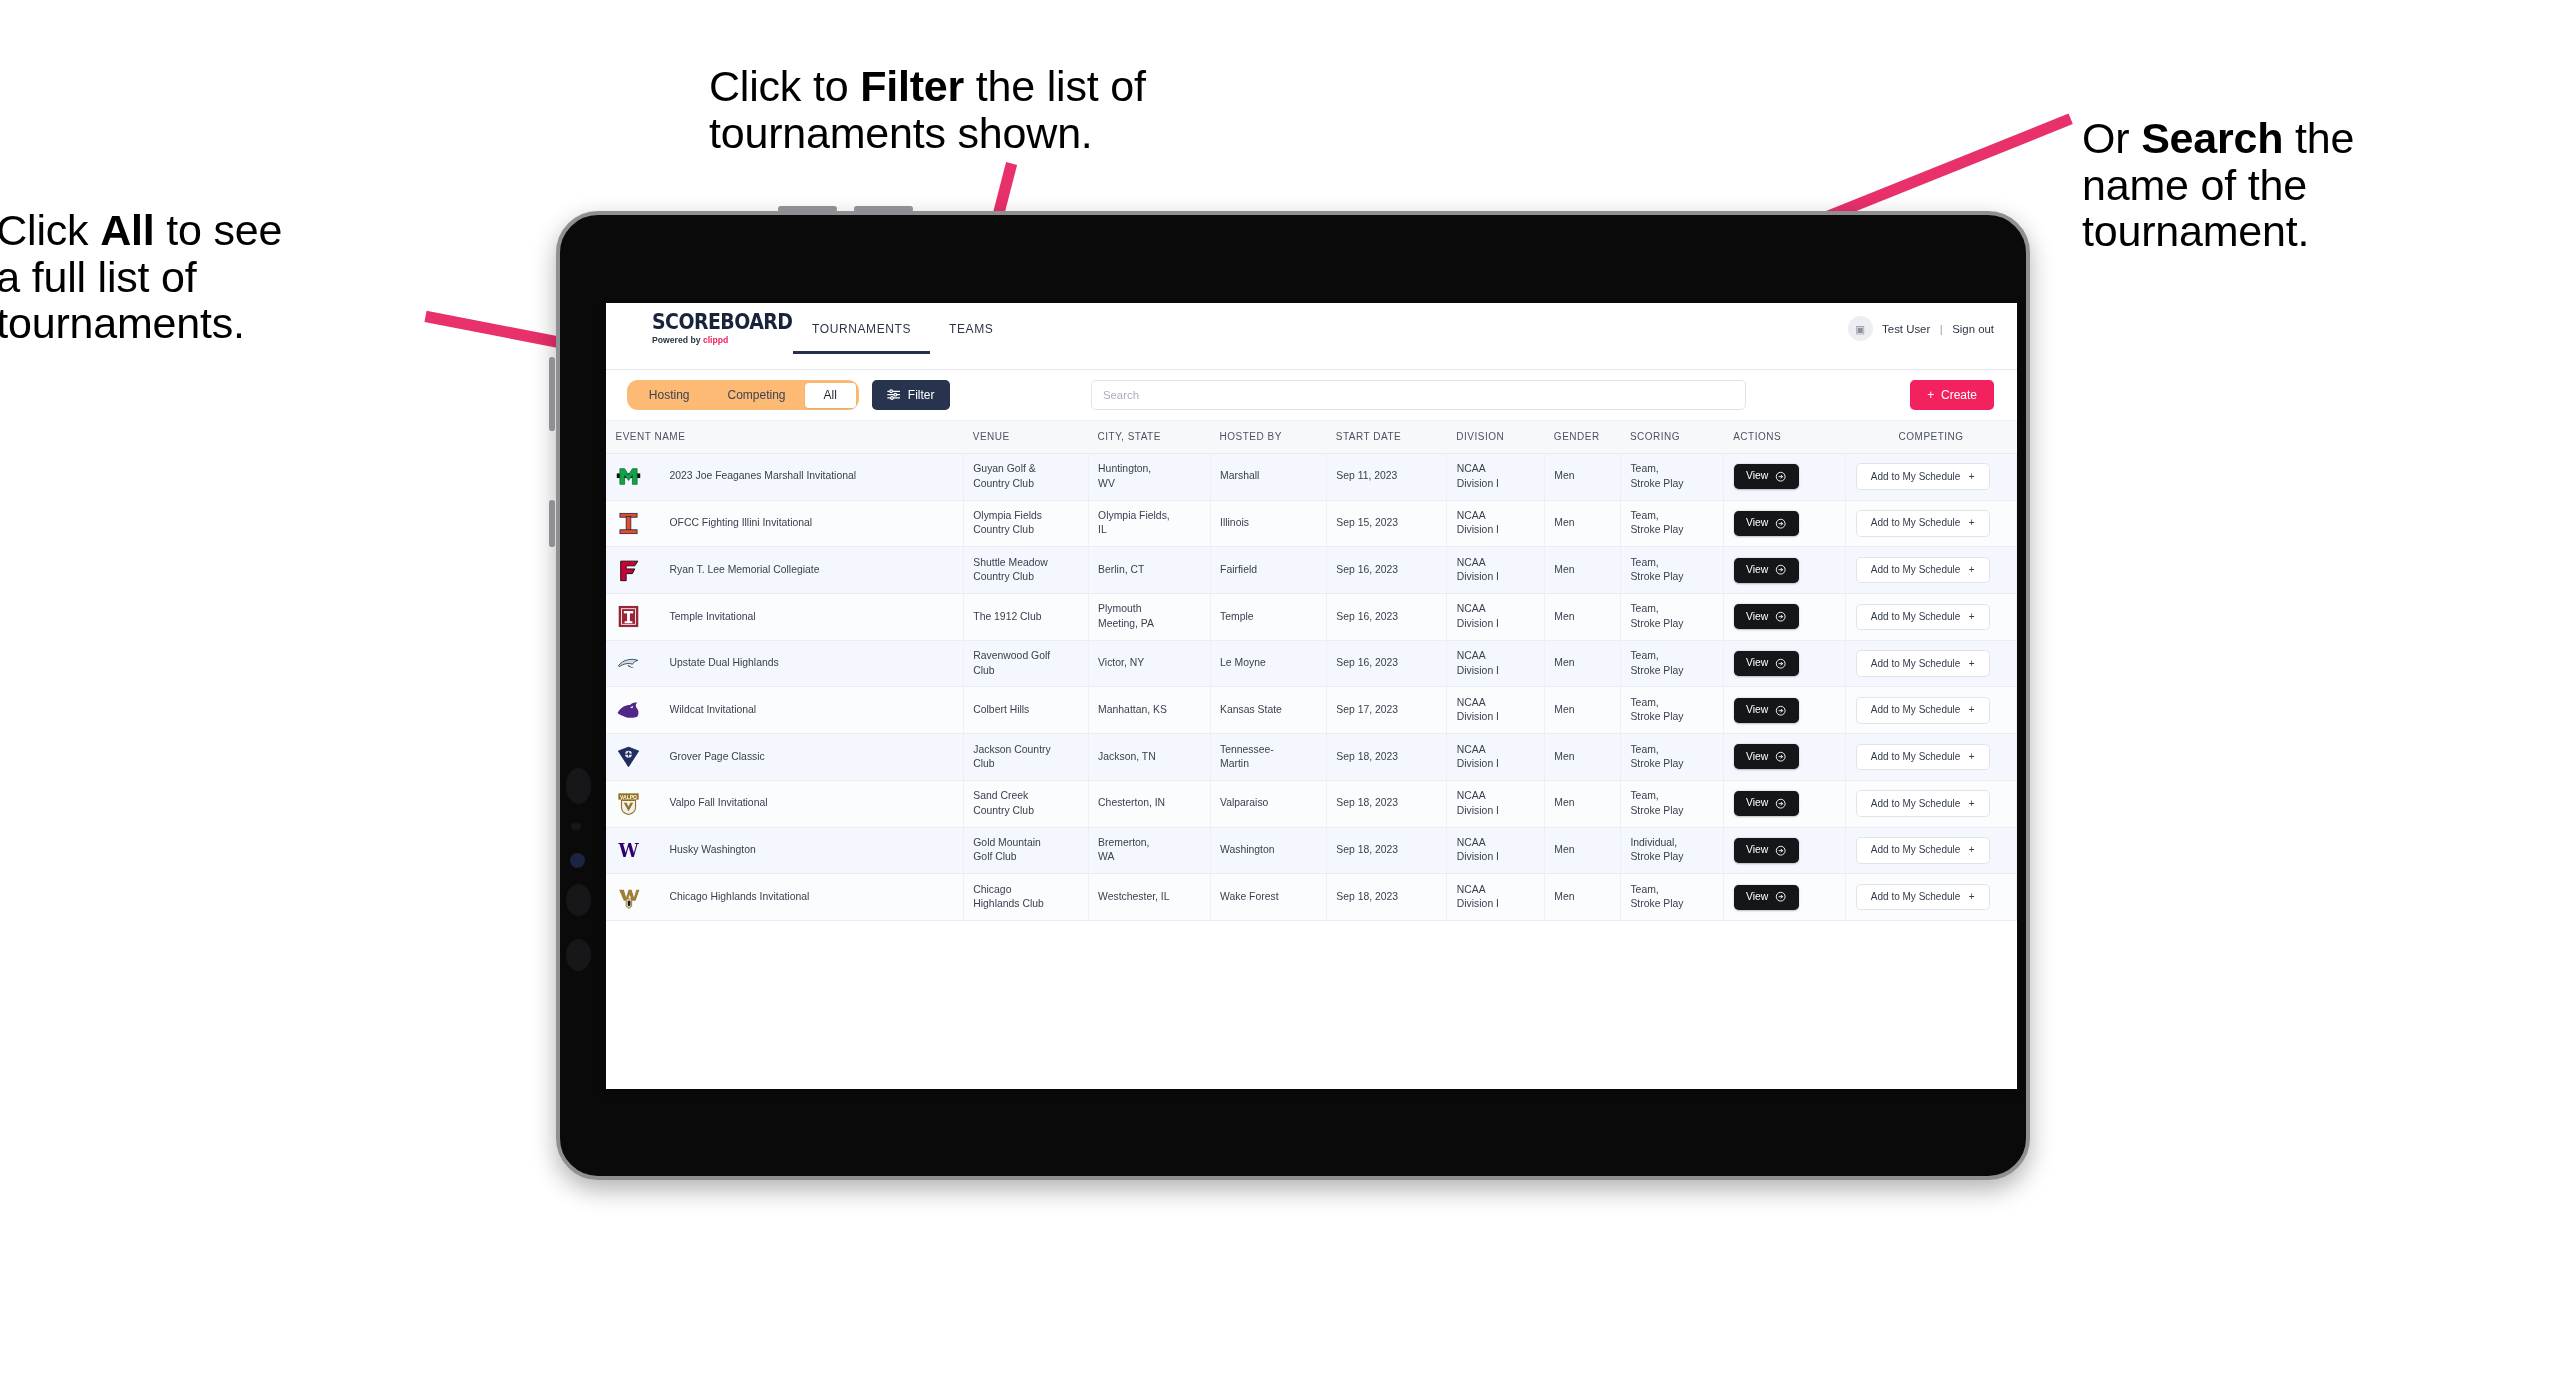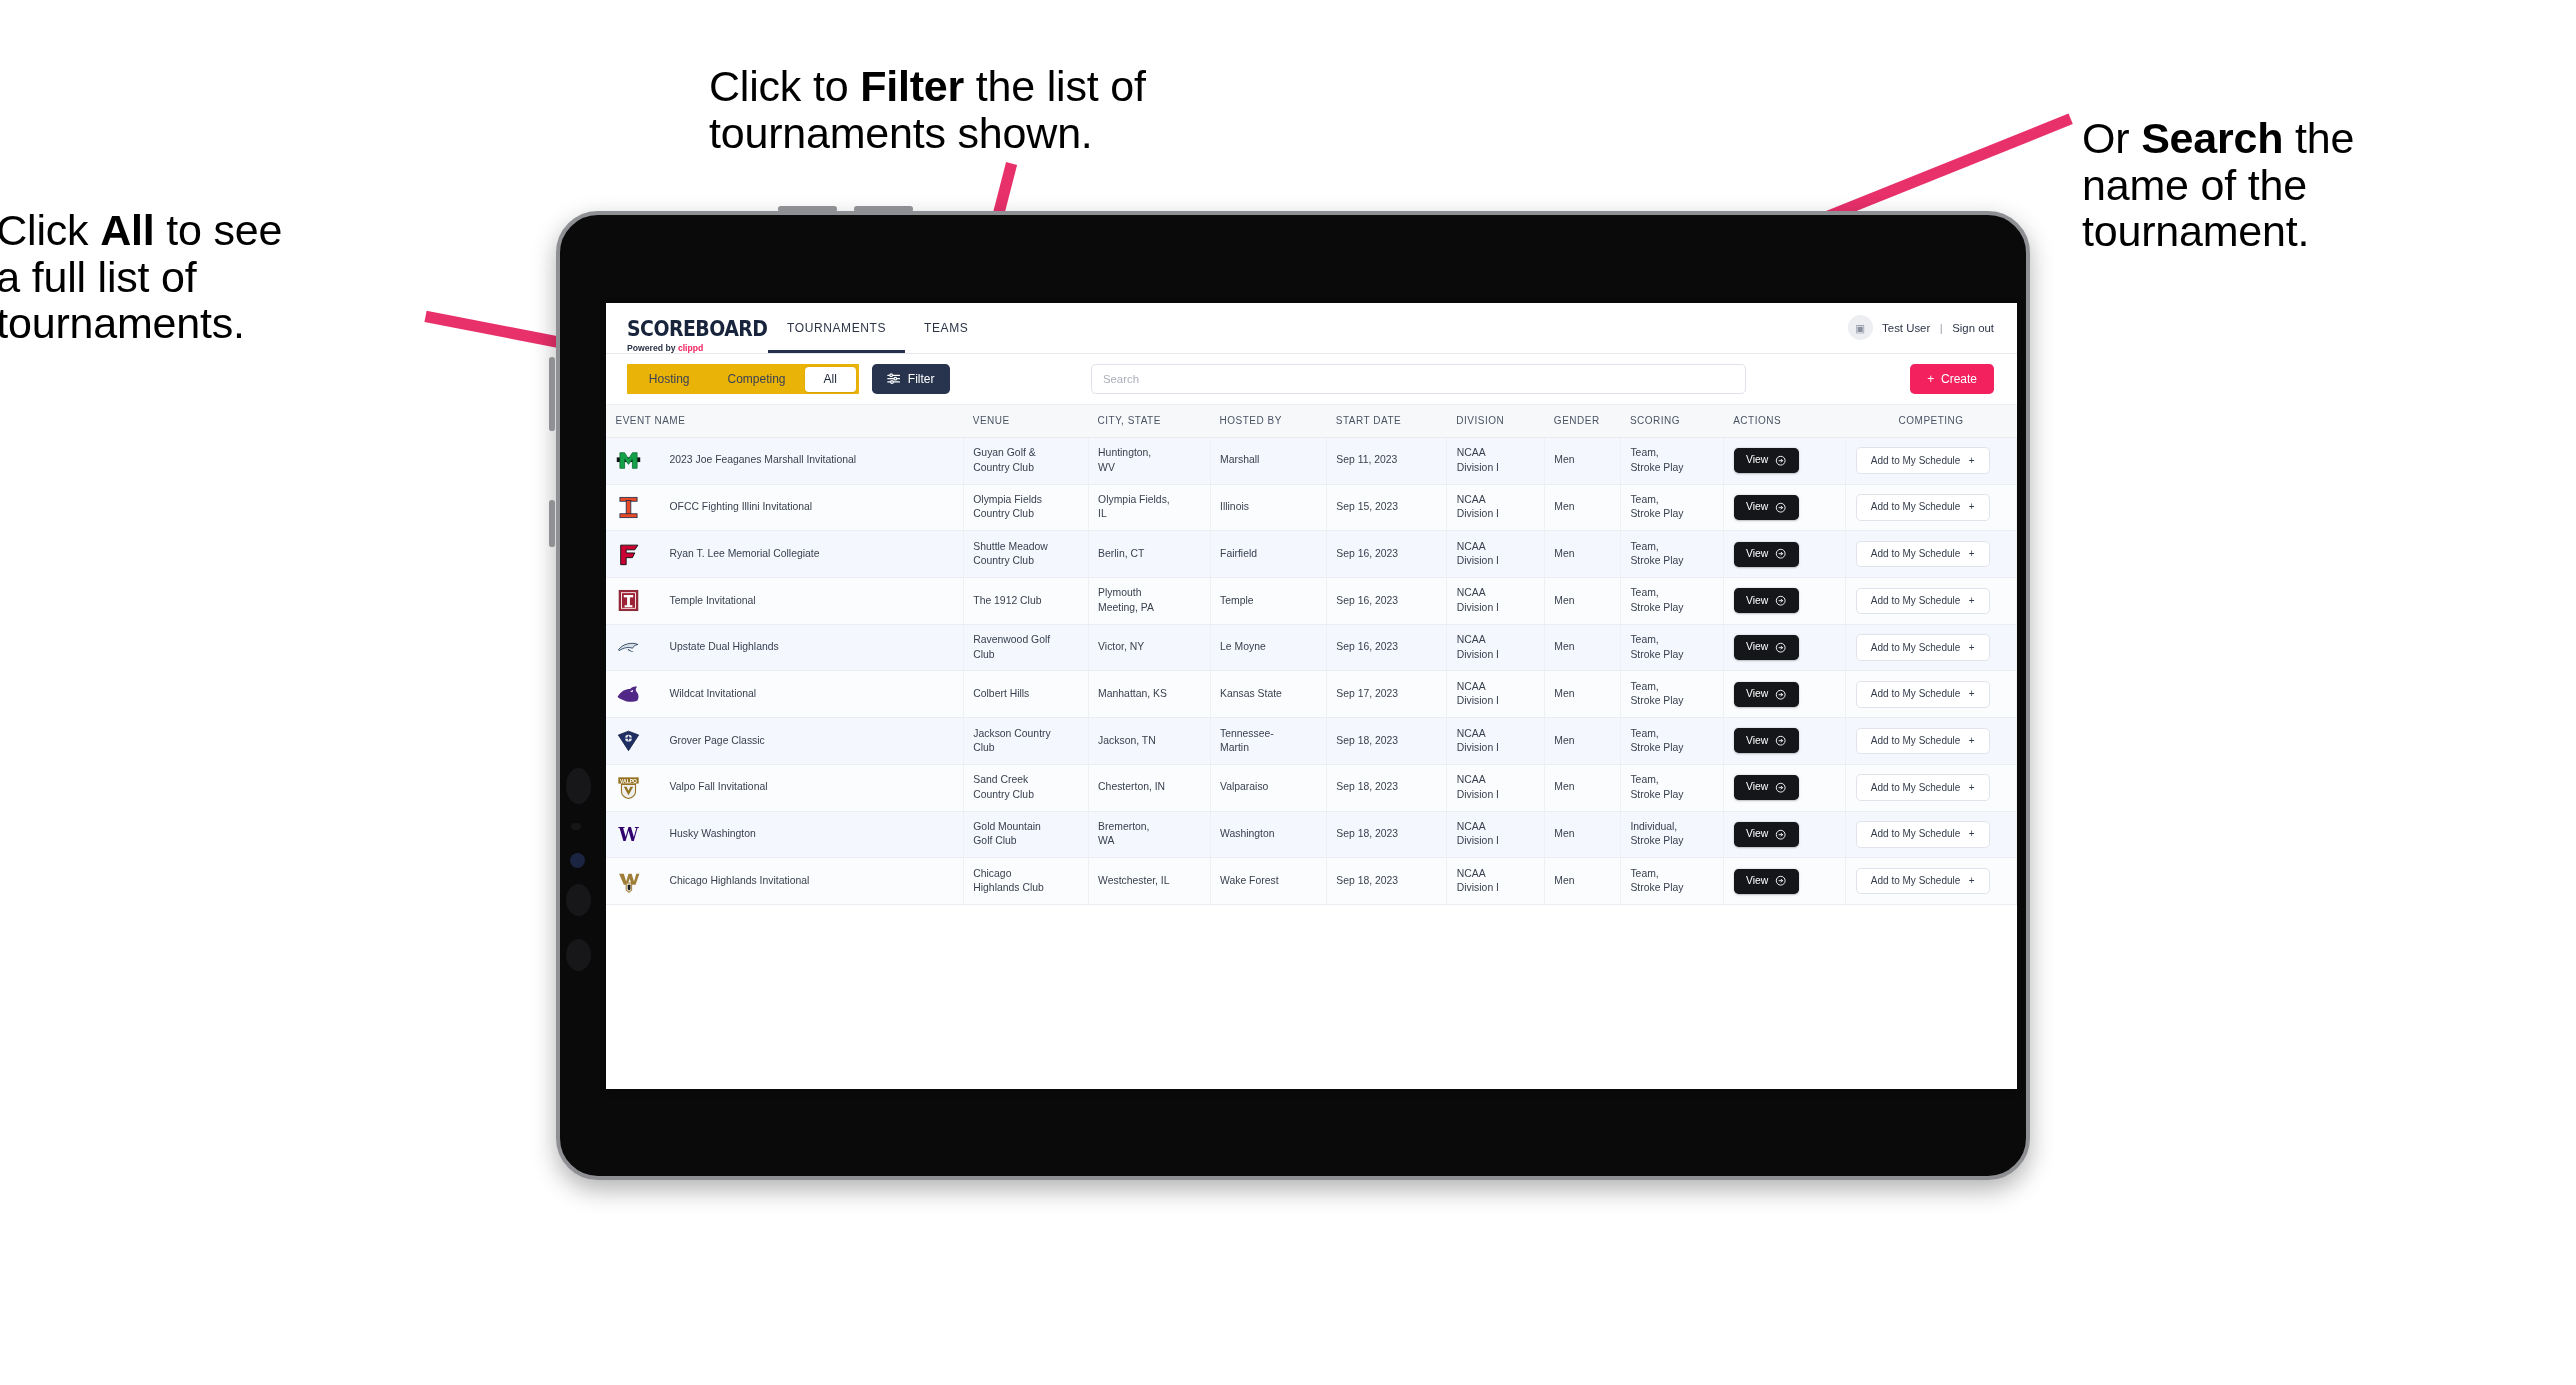--- a/index.html
+++ b/index.html
@@ -57,23 +57,23 @@
     position:absolute;
     left: 46px; top: 88px;
     width: 1411px; height: 786px;
     background:#ffffff;
     overflow:hidden;
     box-shadow: 0 1.9px 6.6px rgba(0,0,0,.22);
   }
 
   
   #app-header {
-    position:relative; height:51px; background:#ffffff;
+    position:relative; height:67px; background:#ffffff;
     border-bottom:0.9px solid #e6e8ec;
-    display:flex; align-items:flex-end;
+    display:flex; align-items:flex-start;padding-left:25px;
   }
   #brand { padding:8.5px 0 0 21px; width:141px; flex:none; }
   .brand-word {
     font-family:"DejaVu Sans", sans-serif;
     font-weight:700; font-size:21px; letter-spacing:-0.6px;
     color:#17243c; line-height:1; transform:scaleX(0.9); transform-origin:left;
   }
   .brand-sub { font-size:9px; color:#2a3346; margin-top:2.8px; font-weight:700; transform:scaleX(0.96); transform-origin:left;}
   .brand-sub .clippd { color:#f4215f; }
 
@@ -97,21 +97,21 @@
     color:#8a919e; font-size:10.4px;
   }
   .divider-pipe { color:#9aa1ad; }
 
   
   #toolbar {
     height:51px; background:#fff; display:flex; align-items:center;
     padding:0 23px 0 21px; border-bottom:0.9px solid #eef0f3;
   }
   #segmented {
-    display:flex; background:#eab308; border-radius:1px; height:30px;
+    display:flex; background:#fdba74; border-radius:11px; height:30px;
     align-items:center; padding:2.8px; gap:0;
   }
   .seg {
     padding:0 19px; height:25px; display:flex; align-items:center;
     font-size:12px; color:#3a4255; border-radius:3.8px;
   }
   .seg.active { background:#ffffff; box-shadow:0 0.9px 1.9px rgba(0,0,0,.10); color:#1d2636; }
 
   #filter-btn {
     margin-left:13.3px; height:30px; background:#28344e; color:#fff;

